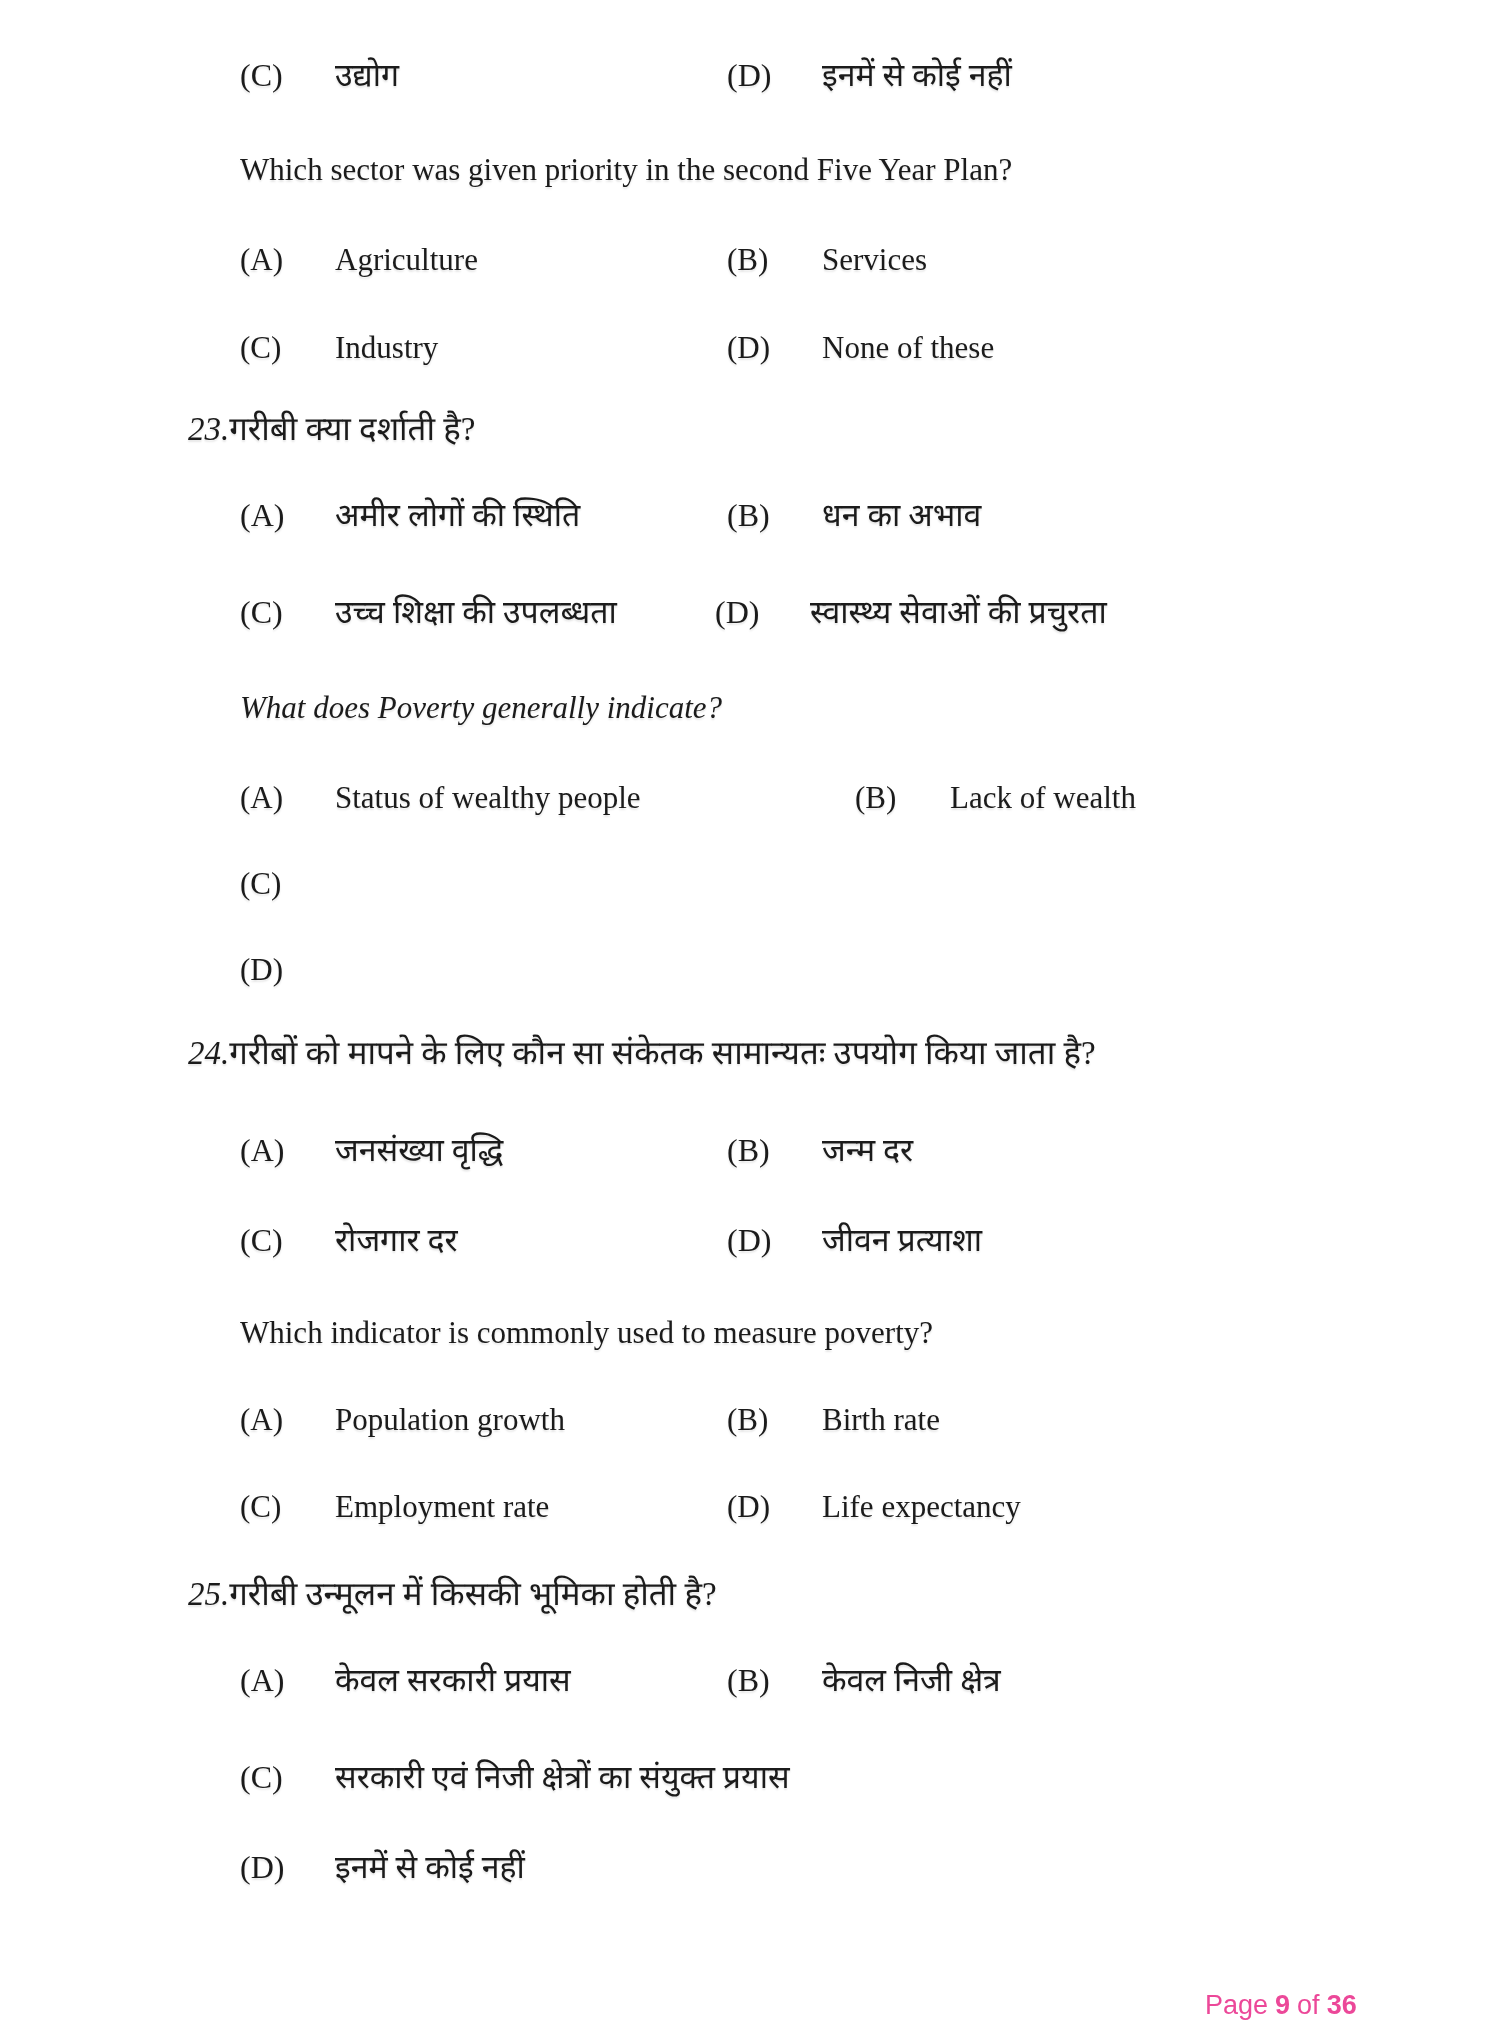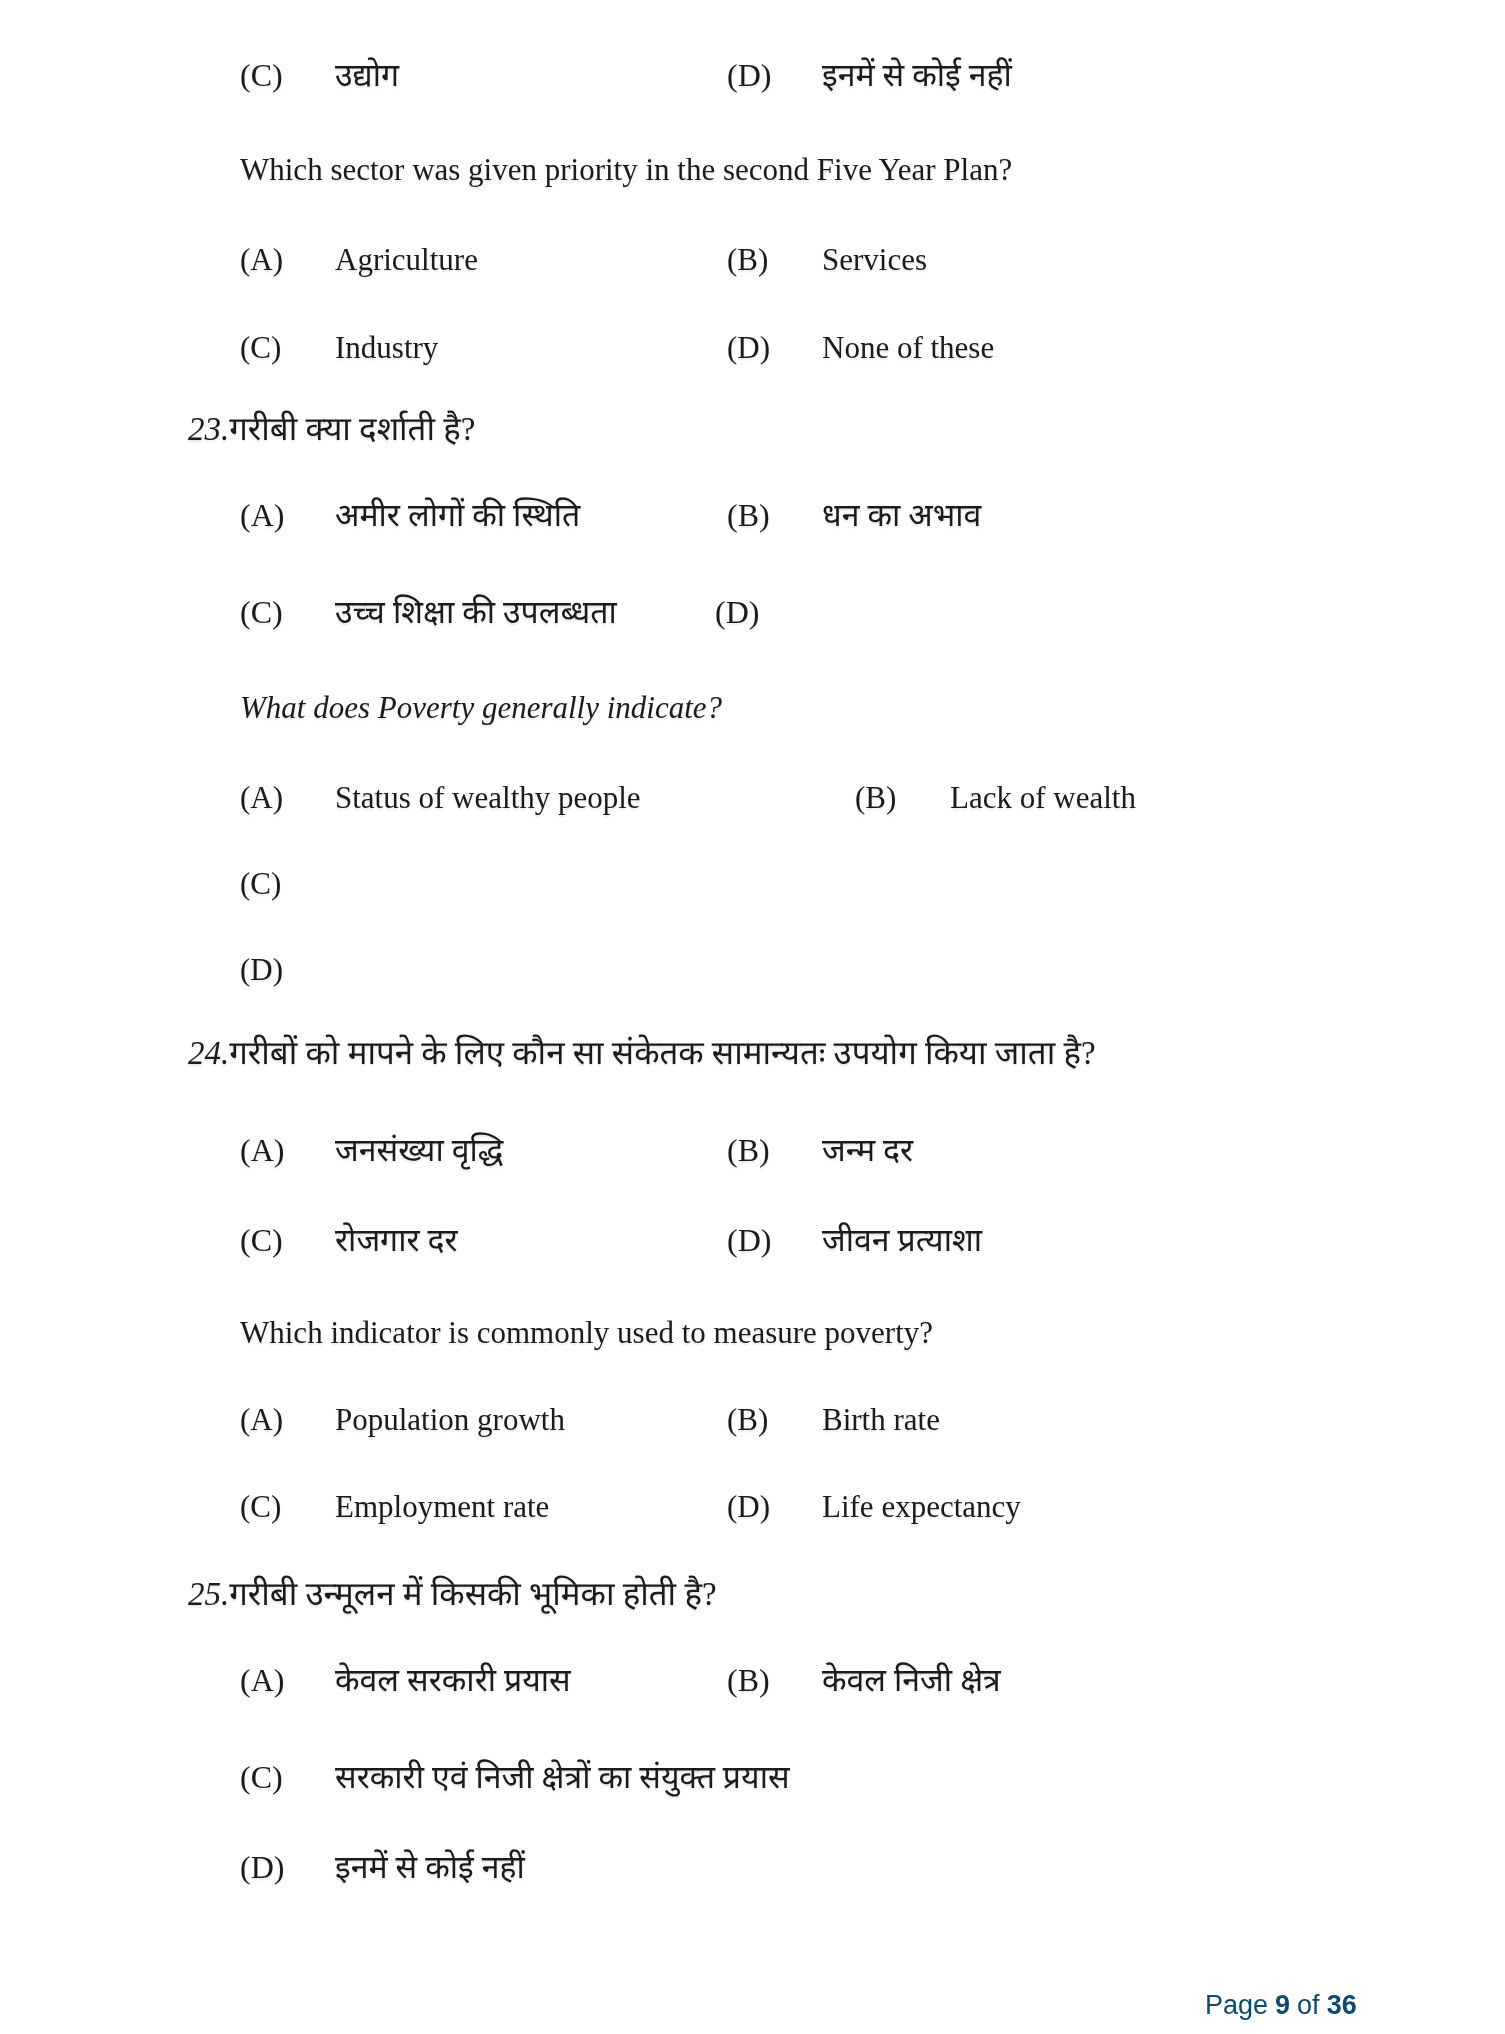--- a/index.html
+++ b/index.html
@@ -60,21 +60,21 @@
   .r19 { top: 1660px; }
   .r20 { top: 1757px; }
   .r21 { top: 1847px; }
 
   .footer {
     position: absolute;
     top: 1990px;
     left: 1205px;
     font-family: "Liberation Sans", "DejaVu Sans", sans-serif;
     font-size: 27px;
-    color: #0c4a6e;
+    color: #ec4899;
     text-shadow: none;
     white-space: nowrap;
   }
   .footer span { margin-right: 7px; }
   .footer span:last-child { margin-right: 0; }
   .footer .bold { font-weight: 700; }
 </style>
 </head>
 <body>
 
@@ -130,20 +130,21 @@
     </span>
   </div>
 
   <div class="row opts hi r7">
     <span class="opt opt1 w475">
       <span class="lbl">(C)</span>
       <span class="txt">उच्च शिक्षा की उपलब्धता</span>
     </span>
     <span class="opt">
       <span class="lbl">(D)</span>
+      <span class="txt">स्वास्थ्य सेवाओं की प्रचुरता</span>
     </span>
   </div>
 
   <div class="row q-en r8">What does Poverty generally indicate?</div>
 
   <div class="row opts r9">
     <span class="opt opt1 w615">
       <span class="lbl">(A)</span>
       <span class="txt">Status of wealthy people</span>
     </span>

